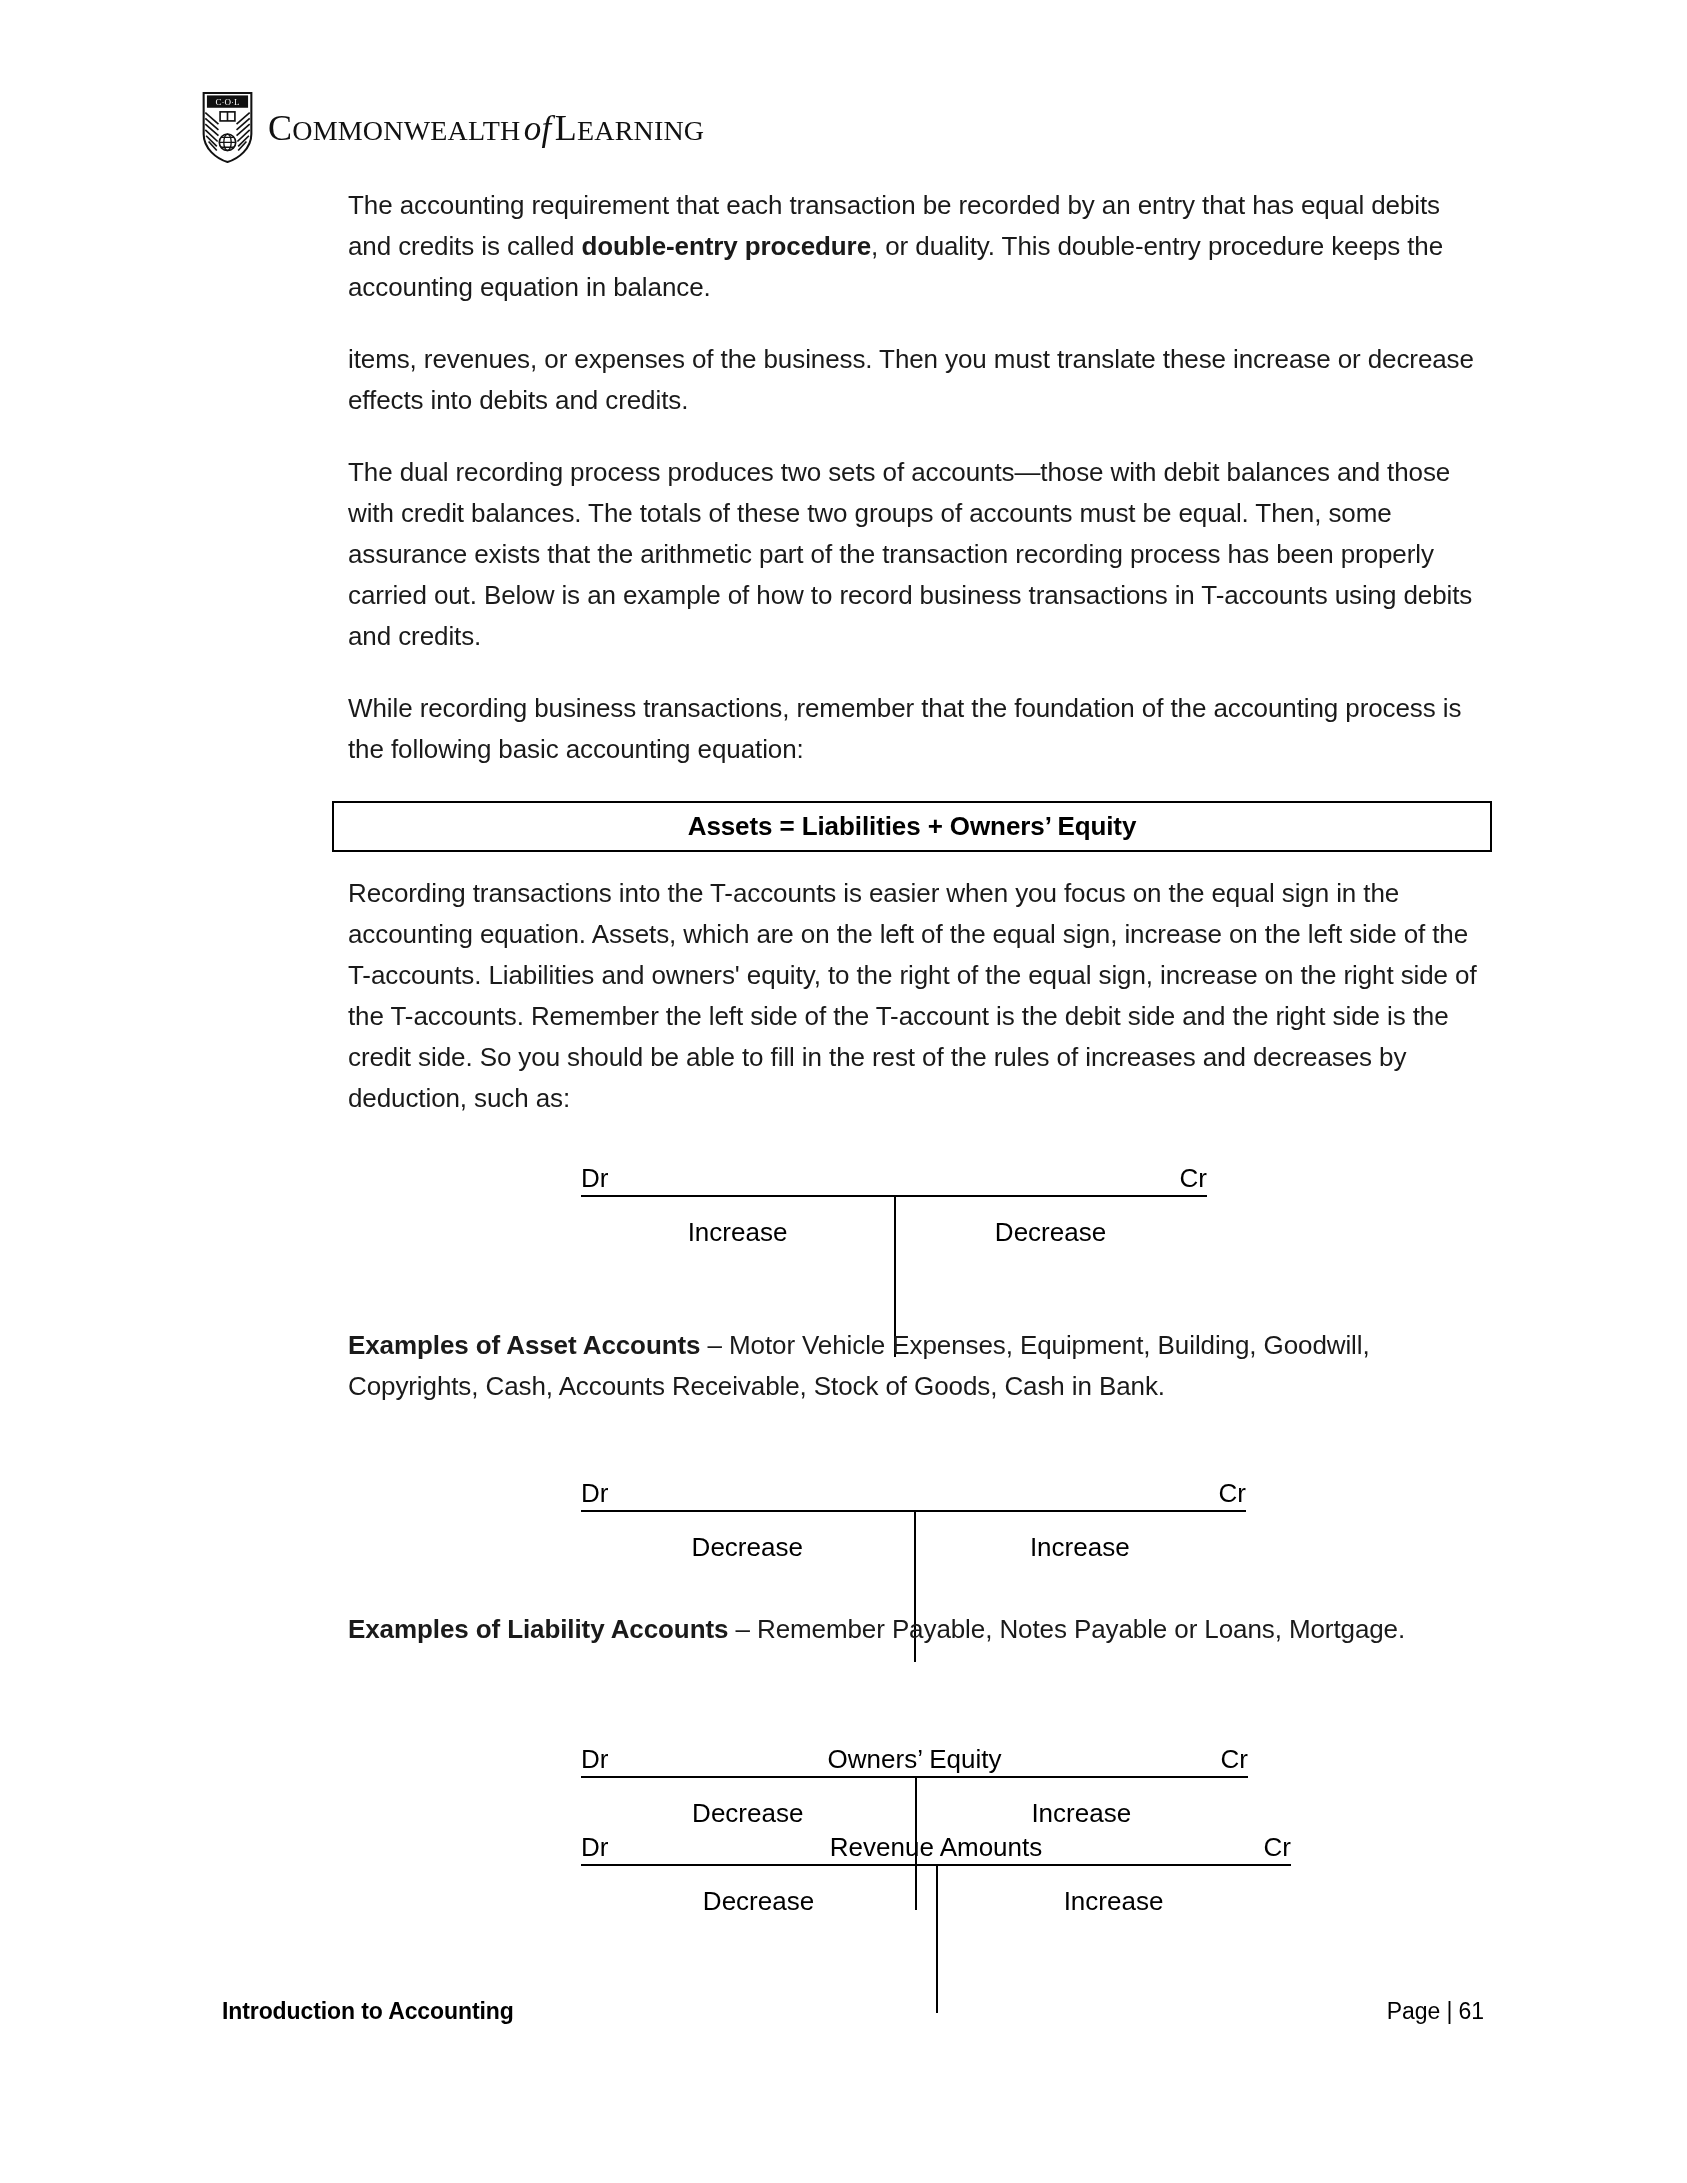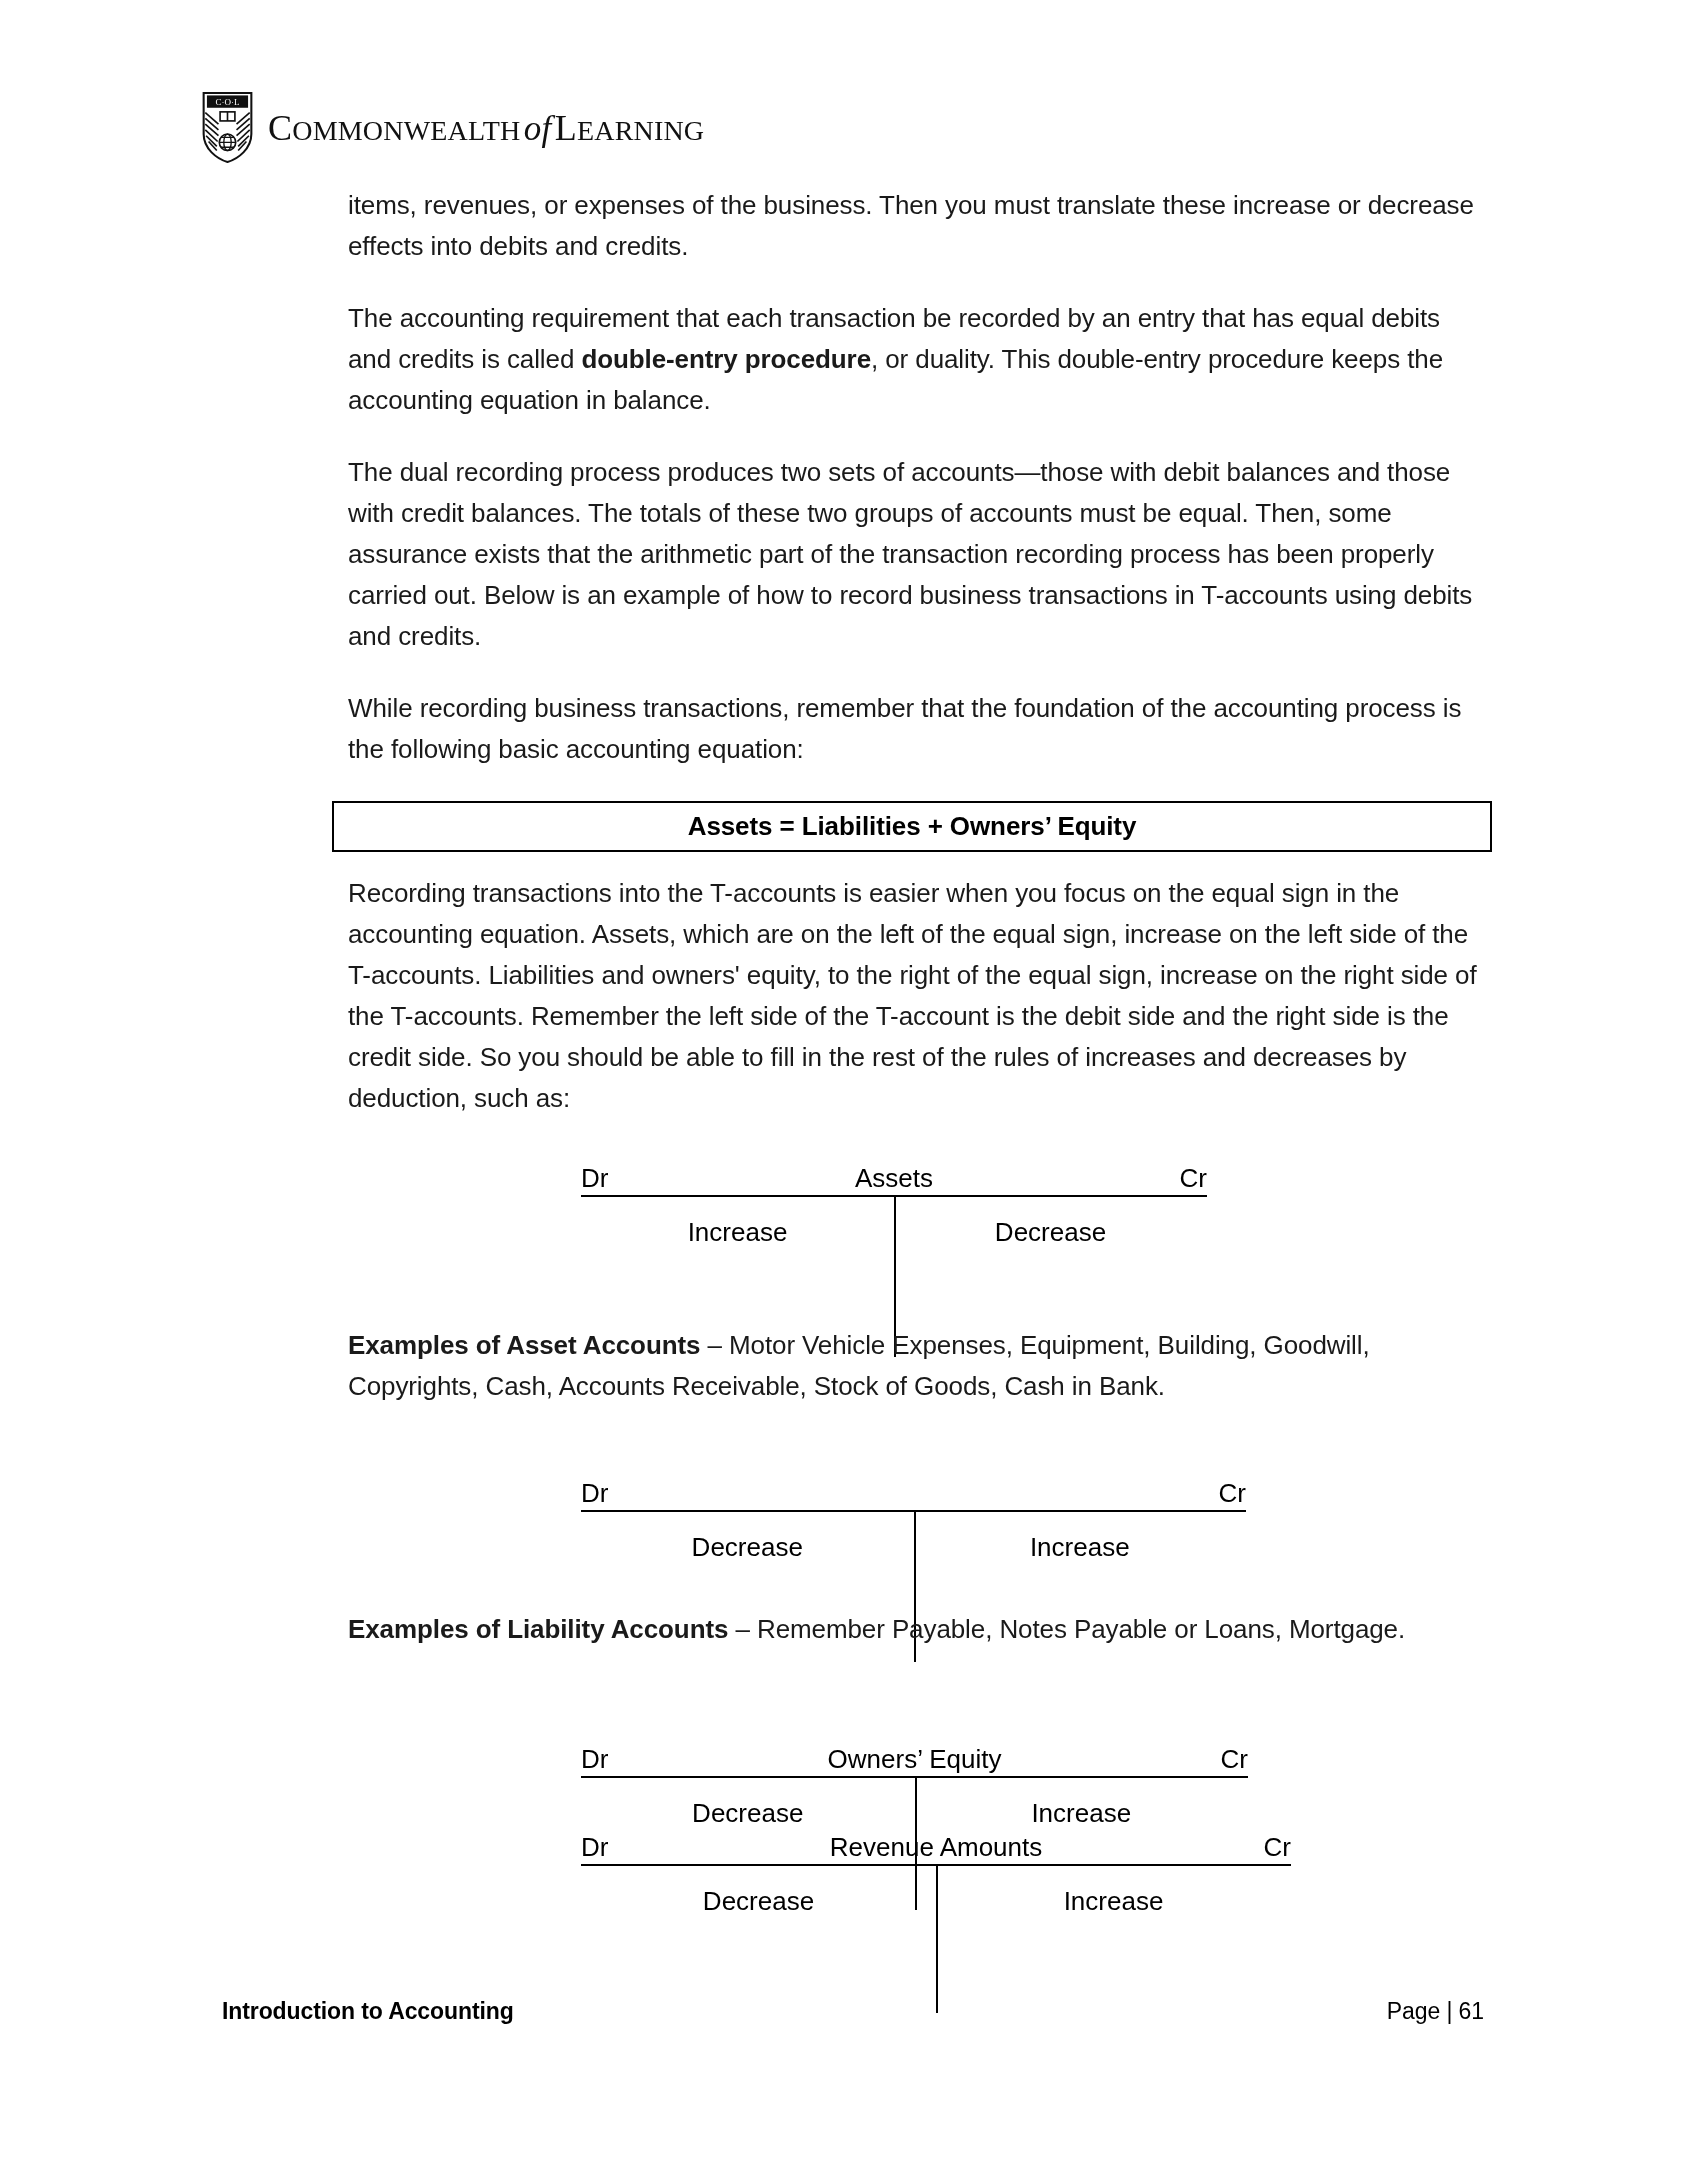--- a/index.html
+++ b/index.html
@@ -189,41 +189,40 @@
       <circle cx="31" cy="62" r="10" fill="none" stroke="#111" stroke-width="2"></circle>
       <ellipse cx="31" cy="62" rx="4.5" ry="10" fill="none" stroke="#111" stroke-width="1.6"></ellipse>
       <path d="M21 62 H41 M23 56 H39 M23 68 H39" stroke="#111" stroke-width="1.6" fill="none"></path>
     </svg>
     <div class="wordmark">
       <span class="cap">C</span><span class="sc">OMMONWEALTH</span><span class="of">of</span><span class="cap">L</span><span class="sc">EARNING</span>
     </div>
   </div>
 
   <div class="content" style="top:185px;">
+    <p class="para"><span>The accounting requirement that each transaction be recorded by an entry that has equal debits and credits is called </span><span class="bold">double-entry procedure</span><span>, or duality.  This double-entry procedure keeps the accounting equation in balance.</span></p>
+
     <p class="para">items, revenues, or expenses of the business.  Then you must translate these increase or decrease effects into debits and credits.</p>
-
-    <p class="para"><span>The accounting requirement that each transaction be recorded by an entry that has equal debits and credits is called </span><span class="bold">double-entry procedure</span><span>, or duality.  This double-entry procedure keeps the accounting equation in balance.</span></p>
 
     <p class="para">The dual recording process produces two sets of accounts—those with debit balances and those with credit balances.  The totals of these two groups of accounts must be equal.  Then, some assurance exists that the arithmetic part of the transaction recording process has been properly carried out.  Below is an example of how to record business transactions in T-accounts using debits and credits.</p>
 
     <p class="para">While recording business transactions, remember that the foundation of the accounting process is the following basic accounting equation:</p>
   </div>
 
   <div class="eqbox">
     <span>Assets = Liabilities + Owners’ Equity</span>
   </div>
 
   <div class="content" style="top:873px;">
     <p class="para">Recording transactions into the T-accounts is easier when you focus on the equal sign in the accounting equation.  Assets, which are on the left of the equal sign, increase on the left side of the T-accounts.  Liabilities and owners' equity, to the right of the equal sign, increase on the right side of the T-accounts.  Remember the left side of the T-account is the debit side and the right side is the credit side.  So you should be able to fill in the rest of the rules of increases and decreases by deduction, such as:</p>
   </div>
 
   <div class="taccount" style="left:581px; top:1156px; width:626px;">
     <div class="t-head">
       <span class="dr">Dr</span>
-      <span class="title">Assets</span>
       <span class="cr">Cr</span>
     </div>
     <div class="t-stem" style="height:160px;"></div>
     <div class="t-row">
       <span class="left">Increase</span>
       <span class="right">Decrease</span>
     </div>
   </div>
 
   <div class="content" style="top:1325px;">

